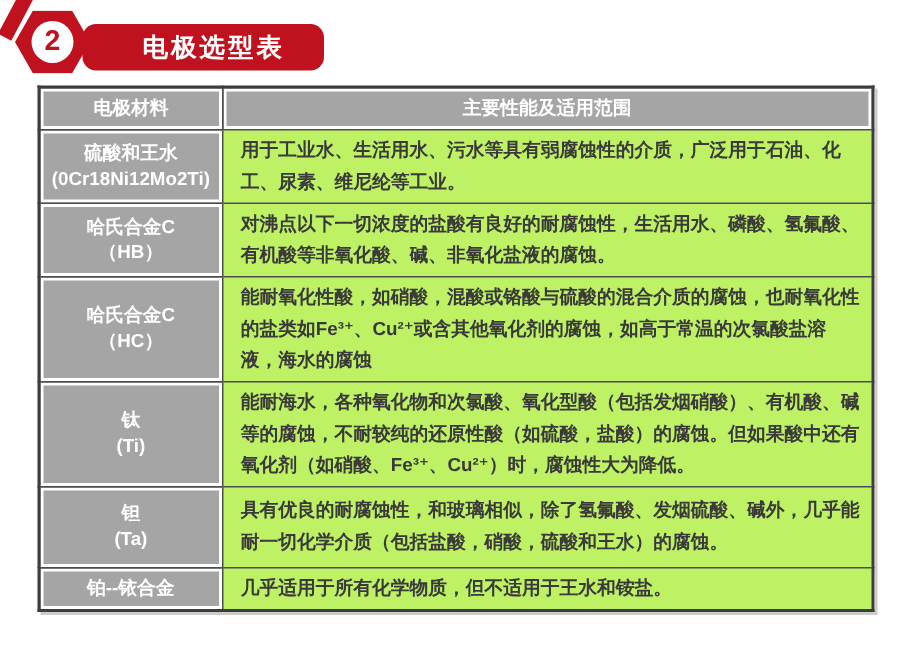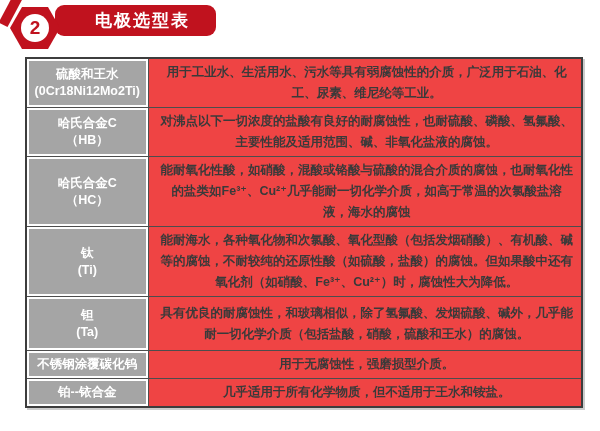--- a/index.html
+++ b/index.html
@@ -31,21 +31,21 @@
   }
   .badge-circle {
     width:28px; height:28px; border-radius:50%;
     background:#ffffff;
     color:#c0121e; font-weight:bold; font-size:19px;
     display:flex; align-items:center; justify-content:center;
   }
 
   
   .title-pill {
-    position:absolute; left:55px; top:5px;
+    position:absolute; left:55px; top:16px;
     width:161px; height:31px;
     background:#c0121e;
     border-radius:9px;
     display:flex; align-items:center; justify-content:center;
     box-sizing:border-box; padding-left:14px;
     z-index:2;
   }
   .title-pill span {
     color:#ffffff; font-weight:bold; font-size:17px;
     letter-spacing:2px; white-space:nowrap;
@@ -67,26 +67,26 @@
     box-shadow:inset 0 0 0 2px #ffffff;
     color:#ffffff;
     font-weight:bold;
     text-align:center;
     vertical-align:middle;
     font-size:12.5px;
     line-height:1.35;
     padding:2px;
   }
   .cell-desc {
-    background:#ef4444;
+    background:#bef264;
     color:#3a3a3a;
     font-weight:bold;
     font-size:12.5px;
     line-height:21px;
-    text-align:center;
+    text-align:left;
     vertical-align:middle;
     padding:3px 8px 3px 12px;
   }
 </style>
 </head>
 <body>
 
 <div class="corner-ribbon"></div>
 
 <div class="badge-hex">
@@ -96,67 +96,65 @@
 <div class="title-pill">
   <span>电极选型表</span>
 </div>
 
 <table class="etable">
   <colgroup>
     <col style="width:122px">
     <col>
   </colgroup>
   <tbody>
+    <tr style="height:28px">
+      <th class="cell-gray">电极材料</th>
+      <th class="cell-gray">主要性能及适用范围</th>
+    </tr>
 
     <tr style="height:49px">
       <td class="cell-gray">
         <div>硫酸和王水</div>
         <div>(0Cr18Ni12Mo2Ti)</div>
       </td>
       <td class="cell-desc">用于工业水、生活用水、污水等具有弱腐蚀性的介质，广泛用于石油、化工、尿素、维尼纶等工业。</td>
     </tr>
 
     <tr style="height:49px">
       <td class="cell-gray">
         <div>哈氏合金C</div>
         <div>（HB）</div>
       </td>
-      <td class="cell-desc">对沸点以下一切浓度的盐酸有良好的耐腐蚀性，也耐硫酸、磷酸、氢氟酸、主要性能及适用范围、碱、非氧化盐液的腐蚀。</td>
+      <td class="cell-desc">对沸点以下一切浓度的盐酸有良好的耐腐蚀性，生活用水、磷酸、氢氟酸、有机酸等非氧化酸、碱、非氧化盐液的腐蚀。</td>
     </tr>
 
     <tr style="height:65px">
       <td class="cell-gray">
         <div>哈氏合金C</div>
         <div>（HC）</div>
       </td>
-      <td class="cell-desc">能耐氧化性酸，如硝酸，混酸或铬酸与硫酸的混合介质的腐蚀，也耐氧化性的盐类如Fe³⁺、Cu²⁺几乎能耐一切化学介质，如高于常温的次氯酸盐溶液，海水的腐蚀</td>
+      <td class="cell-desc">能耐氧化性酸，如硝酸，混酸或铬酸与硫酸的混合介质的腐蚀，也耐氧化性的盐类如Fe³⁺、Cu²⁺或含其他氧化剂的腐蚀，如高于常温的次氯酸盐溶液，海水的腐蚀</td>
     </tr>
 
     <tr style="height:68px">
       <td class="cell-gray">
         <div>钛</div>
         <div>(Ti)</div>
       </td>
       <td class="cell-desc">能耐海水，各种氧化物和次氯酸、氧化型酸（包括发烟硝酸）、有机酸、碱等的腐蚀，不耐较纯的还原性酸（如硫酸，盐酸）的腐蚀。但如果酸中还有氧化剂（如硝酸、Fe³⁺、Cu²⁺）时，腐蚀性大为降低。</td>
     </tr>
 
     <tr style="height:54px">
       <td class="cell-gray">
         <div>钽</div>
         <div>(Ta)</div>
       </td>
       <td class="cell-desc">具有优良的耐腐蚀性，和玻璃相似，除了氢氟酸、发烟硫酸、碱外，几乎能耐一切化学介质（包括盐酸，硝酸，硫酸和王水）的腐蚀。</td>
     </tr>
 
-    <tr style="height:26px">
-      <td class="cell-gray">
-        <div>不锈钢涂覆碳化钨</div>
-      </td>
-      <td class="cell-desc">用于无腐蚀性，强磨损型介质。</td>
-    </tr>
 
     <tr style="height:26px">
       <td class="cell-gray">
         <div>铂--铱合金</div>
       </td>
       <td class="cell-desc">几乎适用于所有化学物质，但不适用于王水和铵盐。</td>
     </tr>
   </tbody>
 </table>
 

